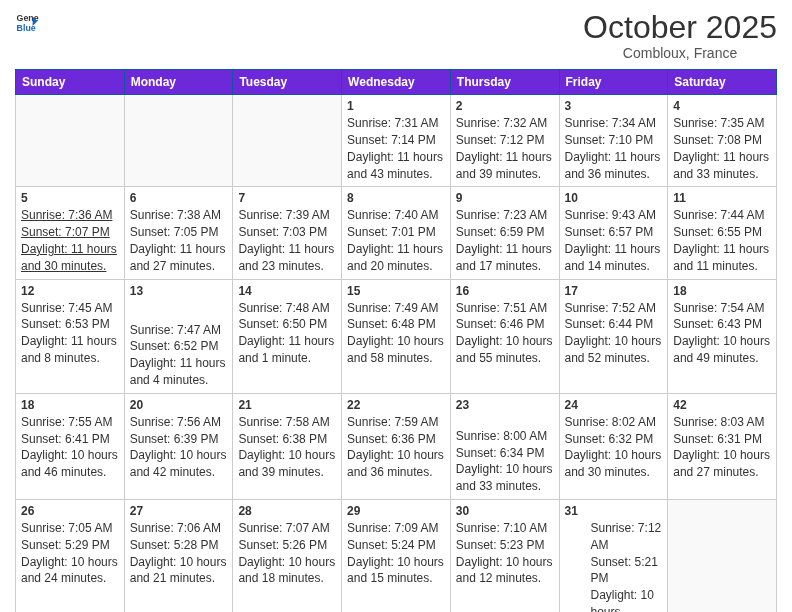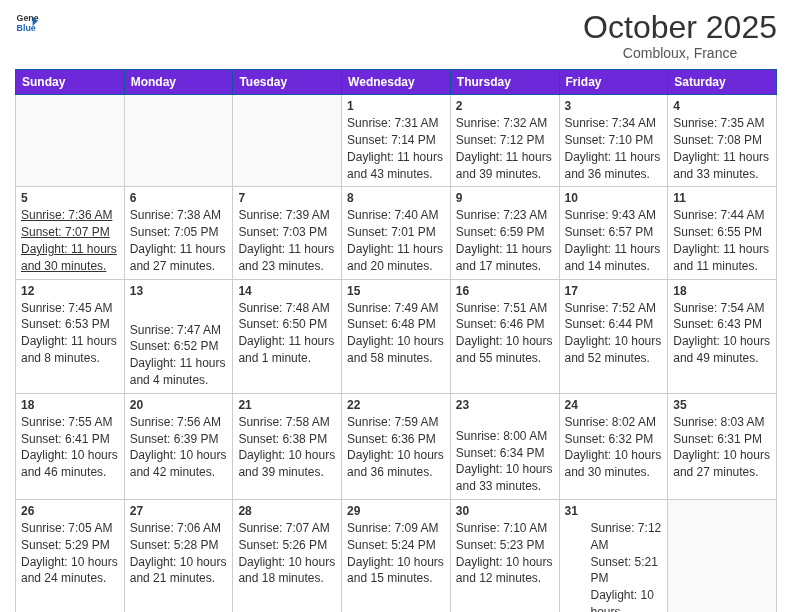--- a/index.html
+++ b/index.html
@@ -288,21 +288,21 @@
 and 33 minutes.</div>
           </td>
           <td>
             <span class="day-num">24</span>
             <div class="day-info" style="white-space: pre-line;">Sunrise: 8:02 AM
 Sunset: 6:32 PM
 Daylight: 10 hours
 and 30 minutes.</div>
           </td>
           <td>
-            <span class="day-num">35</span>
+            <span class="day-num">42</span>
             <div class="day-info" style="white-space: pre-line;">Sunrise: 8:03 AM
 Sunset: 6:31 PM
 Daylight: 10 hours
 and 27 minutes.</div>
           </td>
         </tr>
         <tr>
           <td>
             <span class="day-num">26</span>
             <div class="day-info" style="white-space: pre-line;">Sunrise: 7:05 AM

